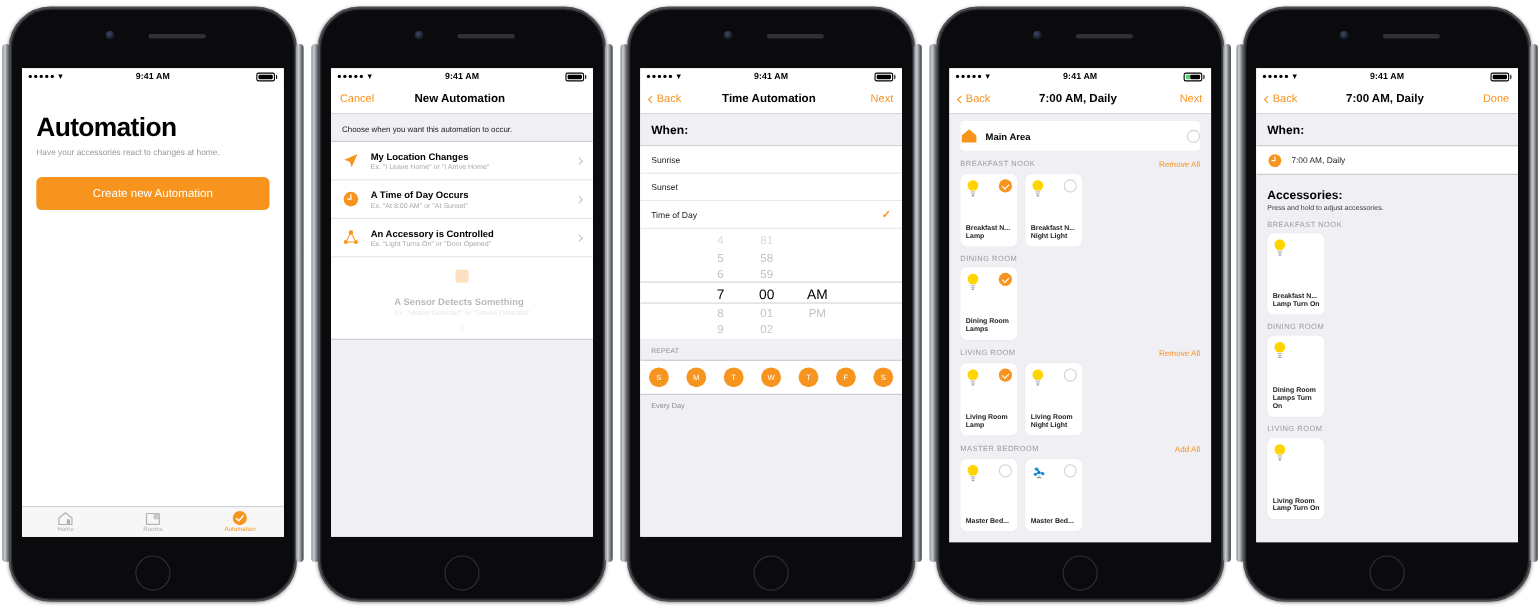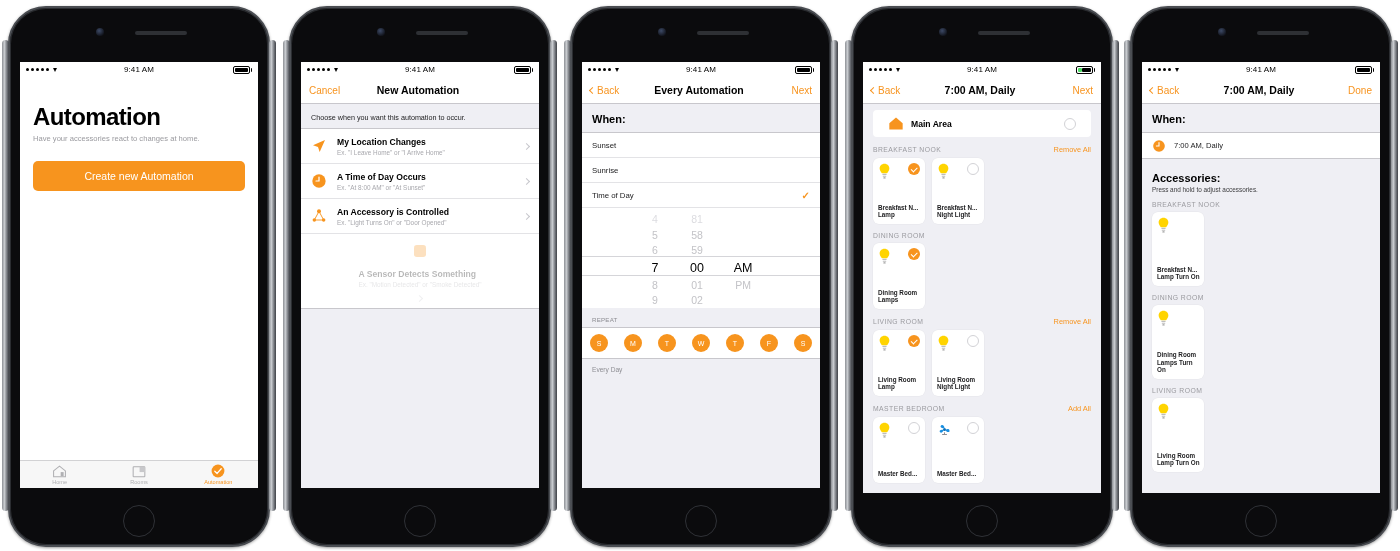--- a/index.html
+++ b/index.html
@@ -50,21 +50,21 @@
   
   .statusbar {
     height:15px; background:#fff; position:relative;
     display:flex; align-items:center;
   }
   .sb-left { position:absolute; left:6px; display:flex; align-items:center; gap:2px; }
   .dot { width:3px; height:3px; border-radius:50%; background:#000; display:inline-block; }
   .wifi { font-size:8px; line-height:8px; color:#000; margin-left:2px; }
   .sb-time {
     position:absolute; left:0; right:0; text-align:center;
-    font-size:8px; font-weight:normal; color:#000; letter-spacing:.1px;
+    font-size:8px; font-weight:bold; color:#000; letter-spacing:.1px;
   }
   .sb-batt { position:absolute; right:6px; display:flex; align-items:center; }
   .batt-shell {
     width:17px; height:8px; border:1px solid #000; border-radius:2px;
     padding:1px; display:flex;
   }
   .batt-fill { background:#000; flex:1; border-radius:1px; }
   .batt-fill.green { background:#4cd964; flex:0 0 35%; }
   .batt-fill.dark { background:#000; flex:1; border-radius:1px; }
   .batt-tip { width:1.5px; height:4px; background:#000; margin-left:1px; border-radius:0 1px 1px 0; }
@@ -169,21 +169,21 @@
   .acc-top { display:flex; align-items:flex-start; }
   .acc-name { font-size:6.3px; font-weight:bold; color:#1c1c1e; line-height:7.6px; position:absolute; bottom:5px; left:5px; right:4px; }
   .sel-on {
     width:12px; height:12px; border-radius:50%; background:#f7941e;
     display:flex; align-items:center; justify-content:center; margin-left:auto;
   }
   .sel-on::after { content:""; width:5px; height:2.5px; border-left:1.4px solid #fff; border-bottom:1.4px solid #fff; transform:rotate(-45deg); margin-top:-1px; }
   .sel-off { width:12px; height:12px; border-radius:50%; border:1px solid #d2d2d6; margin-left:auto; }
   .mainarea-card {
     background:#fff; border-radius:4px; margin:6px 10px 0 10px; height:27px;
-    display:flex; align-items:center; padding:0 15px; gap:7px; cursor:pointer;
+    display:flex; align-items:center; padding:0 0; gap:7px; cursor:pointer;
   }
   .mainarea-name { font-size:8.6px; font-weight:bold; color:#000; }
 
   .when-row { background:#fff; border-top:.5px solid #c8c7cc; border-bottom:.5px solid #c8c7cc;
     height:27px; display:flex; align-items:center; gap:8px; padding:0 10px; }
   .when-row-text { font-size:7.6px; color:#1c1c1e; }
   .acc-hdr { font-size:11px; font-weight:bold; color:#000; padding:13px 10px 0 10px; }
   .acc-sub { font-size:6.4px; color:#3c3c3e; padding:2px 10px 0 10px; }
 </style>
 </head>
@@ -364,32 +364,32 @@
               <div class="batt-fill"></div>
             </div>
             <div class="batt-tip"></div>
         </div>
       </div>
       <div class="navbar">
         <span class="nav-btn left">
             <span class="chev-back"></span>
             <span>Back</span>
           </span>
-        <span class="nav-title">Every Automation</span>
+        <span class="nav-title">Time Automation</span>
         <span class="nav-btn right">Next</span>
       </div>
       <div class="body-area">
         <div class="when-hdr">When:</div>
 
         <div style="background:#fff;border-top:.5px solid #c8c7cc;">
           <div class="opt-row">
+            <span>Sunrise</span>
+          </div>
+          <div class="opt-row">
             <span>Sunset</span>
-          </div>
-          <div class="opt-row">
-            <span>Sunrise</span>
           </div>
           <div class="opt-row">
             <span>Time of Day</span>
             <span class="opt-check">✓</span>
           </div>
         </div>
 
         <div class="picker">
           <div class="picker-cols">
             <div class="pcol">

